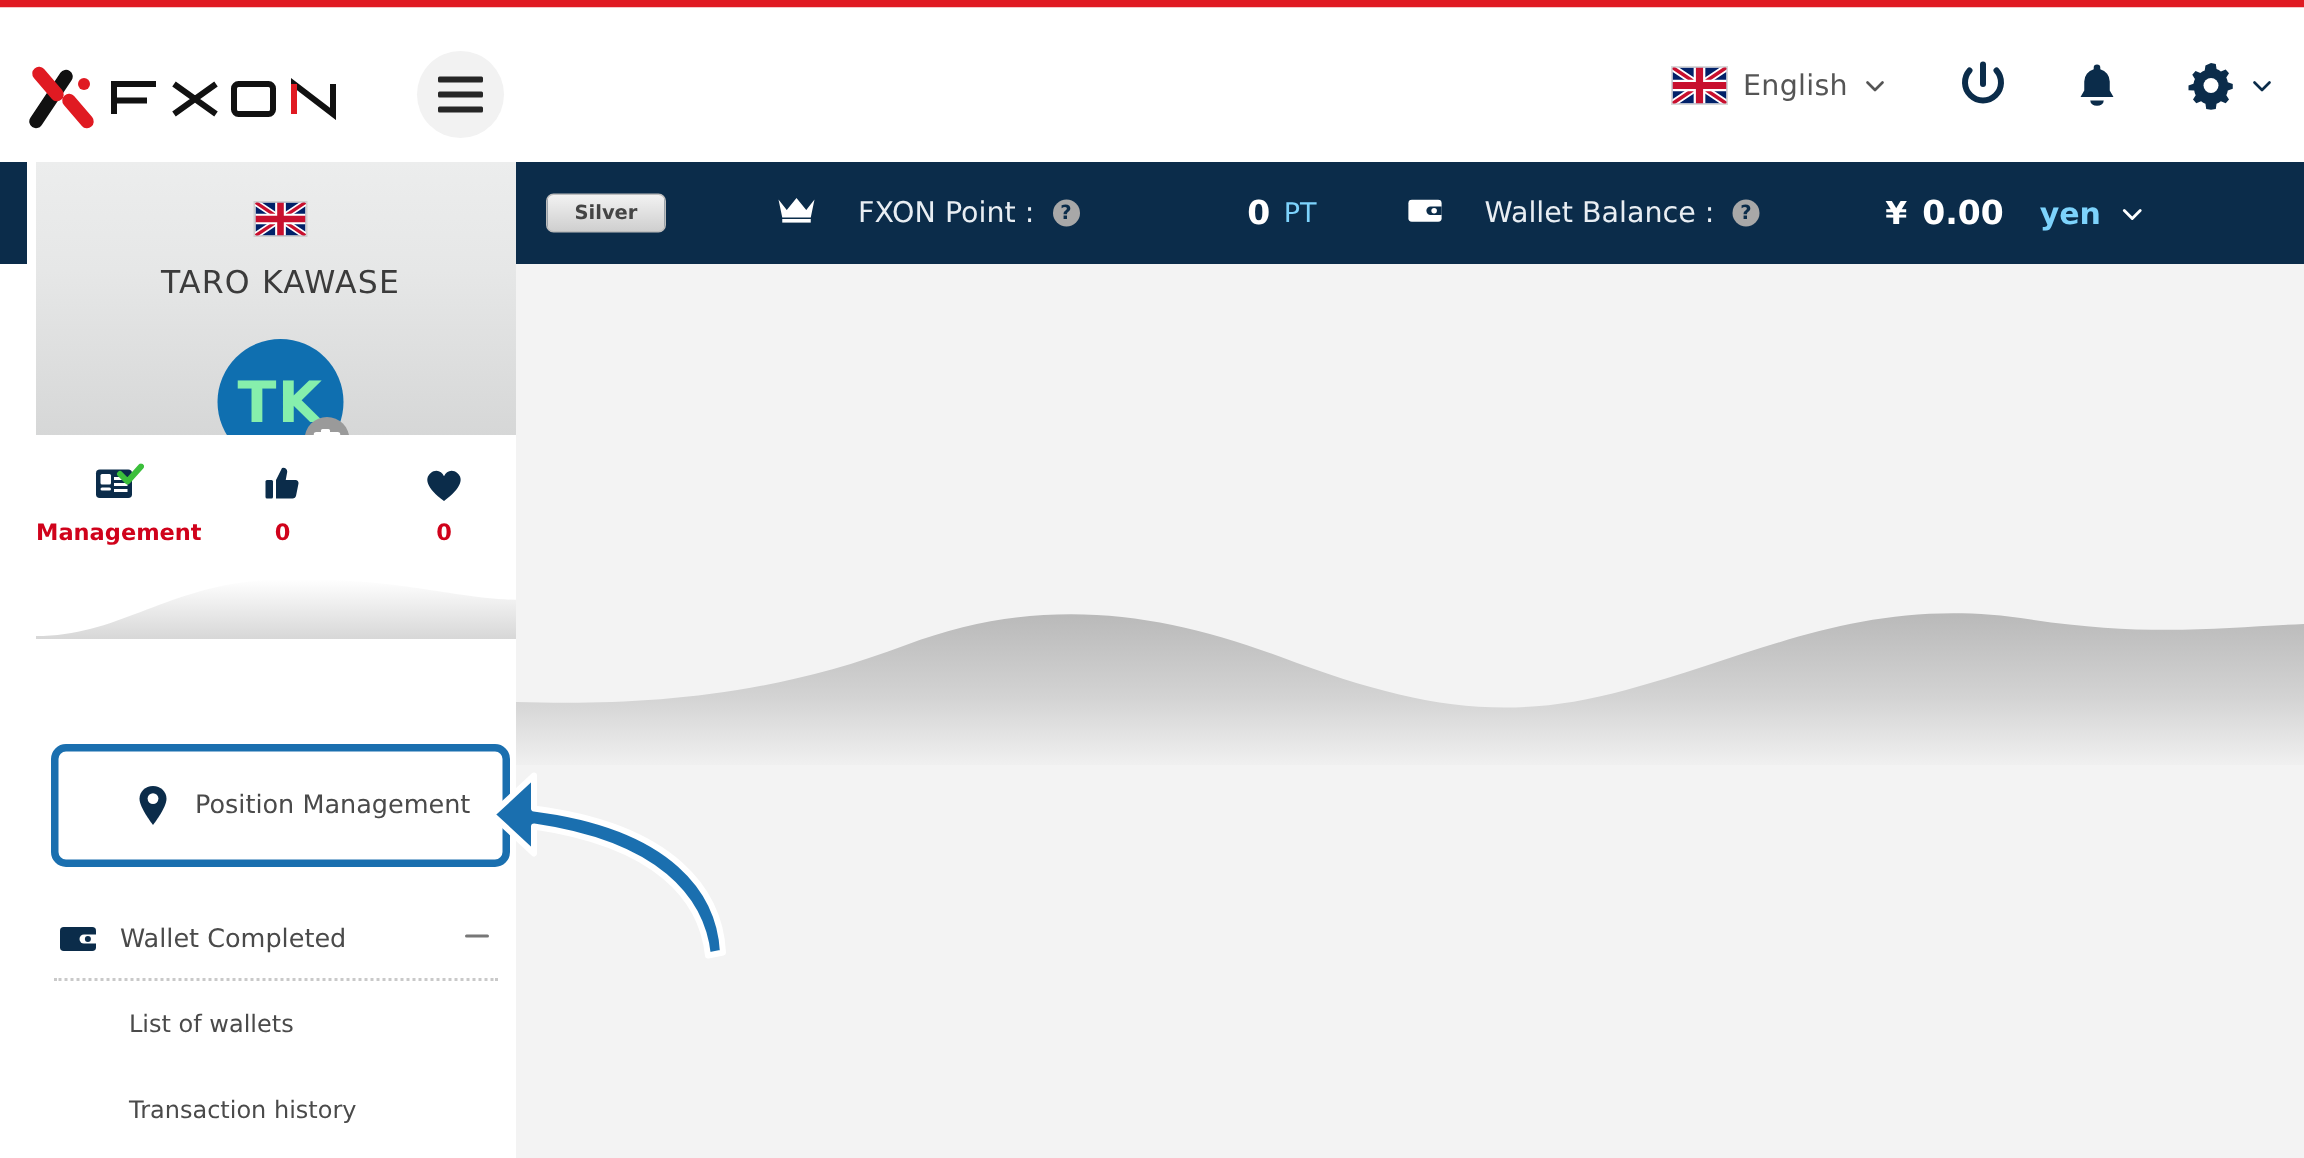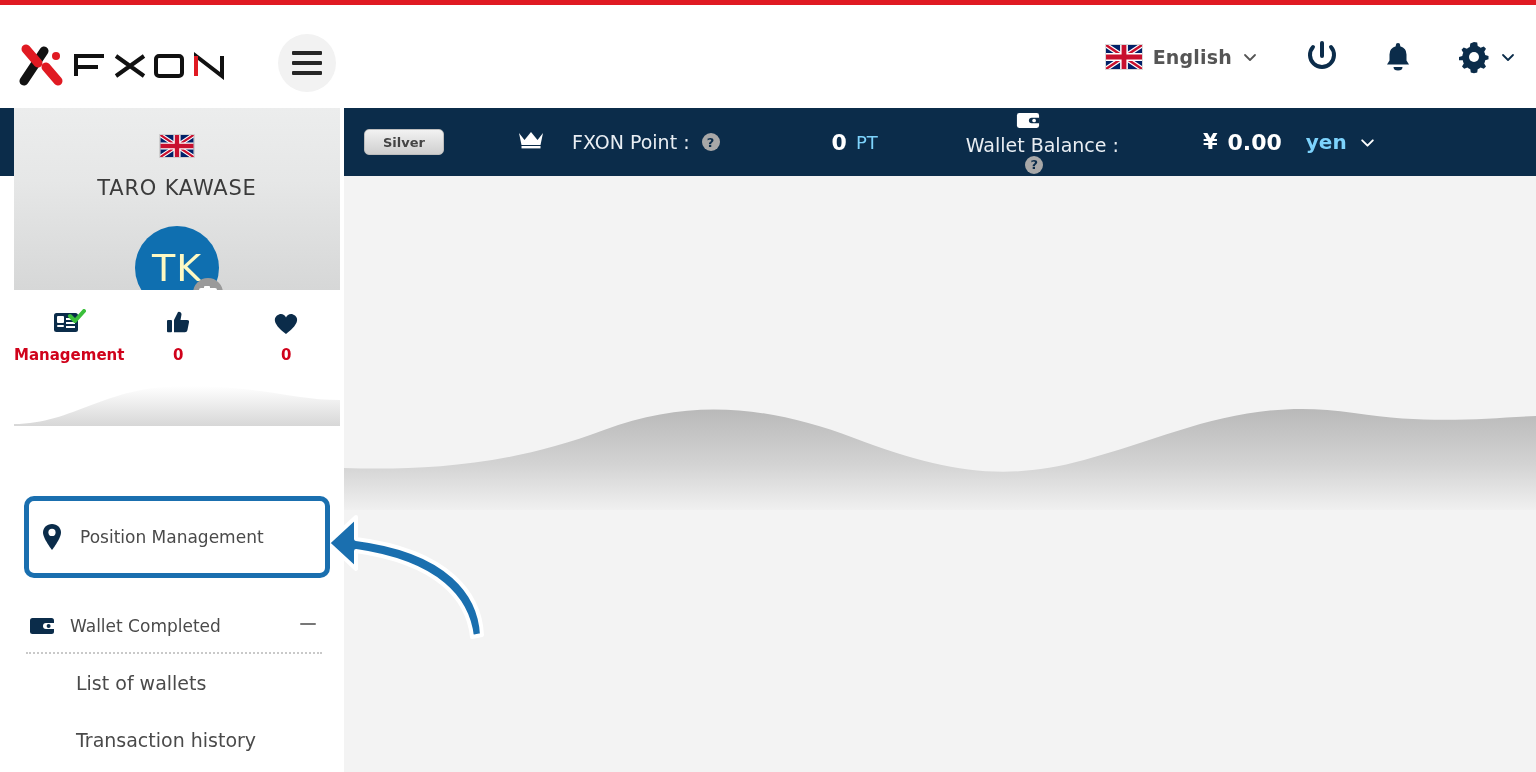--- a/index.html
+++ b/index.html
@@ -14,21 +14,21 @@
   
   .top-red {
     position: absolute; top: 0; left: 0; width: 1536px; height: 5px;
     background: #e01a22;
   }
 
   
   .header {
     position: absolute; top: 5px; left: 0; width: 1536px; height: 103px;
     background: #ffffff;
-    display: flex; align-items: center; font-weight: bold;
+    display: flex; align-items: center;
   }
   .logo-wrap {
     position: absolute; left: 18px; top: 32px;
     display: flex; align-items: center; gap: 4px;
   }
   .logo-mark { width: 52px; height: 52px; display: block; }
   .logo-text { width: 164px; height: 34px; display: block; }
 
   .hamburger-btn {
     position: absolute; left: 278px; top: 29px;
@@ -54,21 +54,21 @@
 
   .hdr-icon-btn {
     width: 52px; height: 52px; display: flex; align-items: center; justify-content: center;
     cursor: pointer; background: none; border: none;
   }
   .hdr-icon-btn + .hdr-icon-btn { margin-left: 24px; }
   .gear-group { display:flex; align-items:center; margin-left: 24px; cursor:pointer; }
 
   
   .sidebar {
-    position: absolute; top: 108px; left: 14px; width: 326px; height: 664px;
+    position: absolute; top: 108px; left: 24px; width: 326px; height: 664px;
     background: #ffffff; overflow: hidden;
   }
   .sb-profile {
     position: relative; height: 182px;
     background: linear-gradient(180deg,#eceded 0%,#e6e7e7 40%,#d6d7d7 100%);
   }
   .sb-flag {
     position: absolute; top: 26px; left: 50%; transform: translateX(-50%);
     width: 36px; height: 24px; border: 1px solid #cfcfcf; display:block;
   }
@@ -77,21 +77,21 @@
     font-size: 21px; color: #3b3b3b; letter-spacing: .8px;
   }
   .avatar-wrap {
     position: absolute; top: 118px; left: 50%; transform: translateX(-50%);
     width: 84px; height: 84px;
   }
   .avatar {
     width: 84px; height: 84px; border-radius: 50%;
     background: #0f6fb0;
     display: flex; align-items: center; justify-content: center;
-    color: #fef9c3; font-size: 38px; font-weight: normal; letter-spacing: 1px;
+    color: #86efac; font-size: 38px; font-weight: bold; letter-spacing: 1px;
   }
   .avatar-cam {
     position: absolute; right: -4px; bottom: 2px;
     width: 30px; height: 30px; border-radius: 50%;
     background: #9a9a9a; display: flex; align-items: center; justify-content: center;
     cursor: pointer;
   }
 
   .sb-stats {
     position: absolute; top: 182px; left: 0; width: 326px; height: 80px;
@@ -105,31 +105,31 @@
   .sb-wave {
     position: absolute; top: 276px; left: 0; width: 326px; height: 42px;
   }
   .sb-menu { position: absolute; top: 312px; left: 0; width: 326px; }
 
   .menu-item {
     display: flex; align-items: center; height: 52px;
     font-size: 17px; color: #4a4a4a; cursor: pointer;
   }
   .menu-item .mi-ic { width: 46px; display: flex; justify-content: center; align-items: center; }
-  .menu-sub { padding-left: 62px; font-size: 19px; color: #4a4a4a; text-align: center; }
+  .menu-sub { padding-left: 62px; font-size: 16px; color: #4a4a4a; text-align: center; }
 
   .highlight-box {
     position: absolute; left: 10px; top: 388px;
     width: 306px; height: 82px;
     border: 5px solid #1a6faf; border-radius: 10px;
     background: transparent; pointer-events: none;
   }
   .highlight-inner {
     position: absolute; left: 10px; top: 388px; width: 350px; height: 82px;
-    display: flex; align-items: center; cursor: pointer;
+    display: flex; align-items: center; cursor: pointer; padding-left: 40px;
   }
   .dotted-sep {
     margin: 0 10px 0 12px; border: 0; border-top: 2px dotted #c9c9c9; width: 296px;
   }
 
   
   .content {
     position: absolute; top: 108px; left: 344px; width: 1192px; height: 664px;
     background: #f3f3f3; overflow: hidden;
   }
@@ -376,21 +376,21 @@
         </span>
         <span class="lbl">FXON Point :</span>
         <span class="q-icon">?</span>
       </div>
 
       <div class="sb-block" style="margin-left: 112px;">
         <span class="val-num">0</span>
         <span class="val-unit">PT</span>
       </div>
 
-      <div class="sb-block" style="margin-left: 60px; flex-direction: column;">
+      <div class="sb-block" style="margin-left: 60px;">
         <span>
           <svg width="24" height="19" viewBox="0 0 26 20">
             <rect x="1" y="2" width="24" height="16" rx="2.5" fill="#ffffff"></rect>
             <path d="M25 7 H17 a3 3 0 0 0 0 6 h8 z" fill="#0b2c4a"></path>
             <circle cx="19.6" cy="10" r="2" fill="#ffffff"></circle>
           </svg>
         </span>
         <span class="lbl">Wallet Balance :</span>
         <span class="q-icon">?</span>
       </div>

